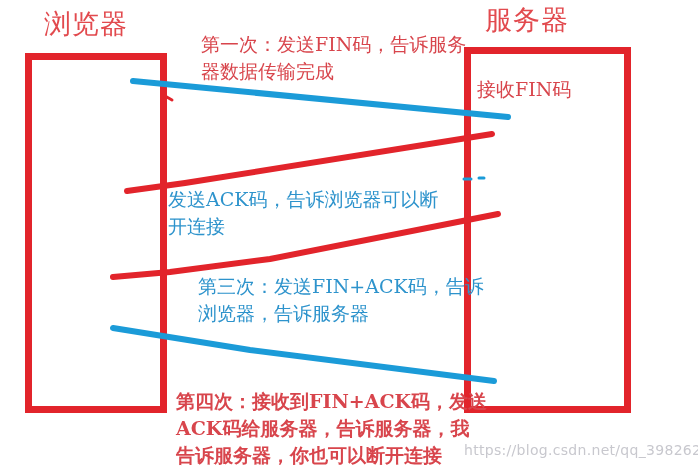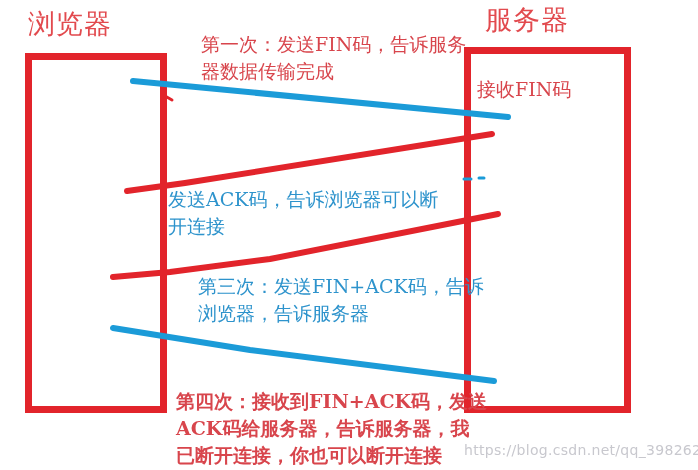--- a/index.html
+++ b/index.html
@@ -9,21 +9,21 @@
   }
   html,body{margin:0;padding:0;background:#fff;}
   .stage{
     position:relative;width:698px;height:470px;background:#ffffff;
     overflow:hidden;font-family:"DejaVu Serif","Liberation Serif",serif;
   }
   .actor-label{
     position:absolute;font-size:27px;line-height:32px;color:var(--header_red);
     letter-spacing:1px;white-space:nowrap;
   }
-  .actor-label.browser{left:28px;top:8px;text-align:right;}
+  .actor-label.browser{left:44px;top:8px;text-align:right;}
   .actor-label.server{left:485px;top:4px;}
   .lifeline-box{position:absolute;border:7px solid var(--line_red);box-sizing:border-box;background:transparent;}
   .lifeline-box.left{left:25px;top:53px;width:142px;height:360px;}
   .lifeline-box.right{left:464px;top:47px;width:167px;height:366px;}
   .arrows-layer{position:absolute;left:0;top:0;width:698px;height:470px;pointer-events:none;}
   .annotation{position:absolute;font-size:19px;line-height:27px;white-space:nowrap;}
   .annotation.red{color:var(--red_text);}
   .annotation.blue{color:var(--blue_text);}
   .ann-step1{left:201px;top:31px;}
   .ann-receive-fin{left:477px;top:76px;}
@@ -72,18 +72,18 @@
   </div>
 
   <div class="annotation blue ann-step3">
     <div>第三次：发送FIN+ACK码，告诉</div>
     <div>浏览器，告诉服务器</div>
   </div>
 
   <div class="annotation red ann-step4">
     <div>第四次：接收到FIN+ACK码，发送</div>
     <div>ACK码给服务器，告诉服务器，我</div>
-    <div>已断开连接，你也可以断开连接</div>
+    <div>告诉服务器，你也可以断开连接</div>
   </div>
 
   <div class="watermark">https://blog.csdn.net/qq_39826207</div>
 
 </div>
 
 </body></html>

